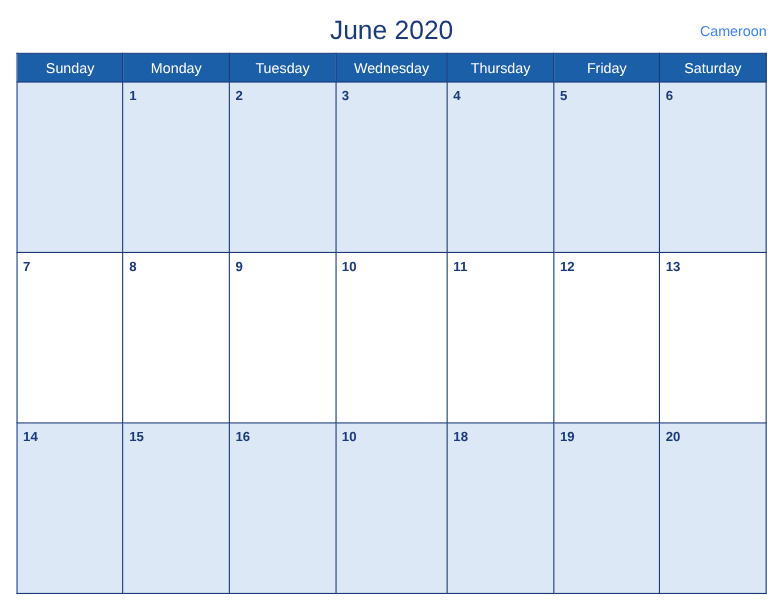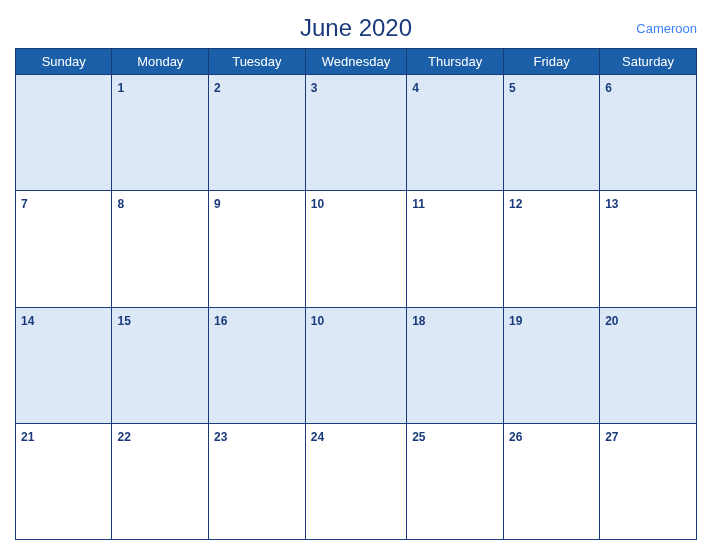--- a/index.html
+++ b/index.html
@@ -136,23 +136,14 @@
       </tr>
       <tr>
         <td><span class="day-num">14</span></td>
         <td><span class="day-num">15</span></td>
         <td><span class="day-num">16</span></td>
         <td><span class="day-num">10</span></td>
         <td><span class="day-num">18</span></td>
         <td><span class="day-num">19</span></td>
         <td><span class="day-num">20</span></td>
       </tr>
-      <tr>
-        <td><span class="day-num">21</span></td>
-        <td><span class="day-num">22</span></td>
-        <td><span class="day-num">23</span></td>
-        <td><span class="day-num">24</span></td>
-        <td><span class="day-num">25</span></td>
-        <td><span class="day-num">26</span></td>
-        <td><span class="day-num">27</span></td>
-      </tr>
     </tbody>
 </table>
 
 </body></html>

